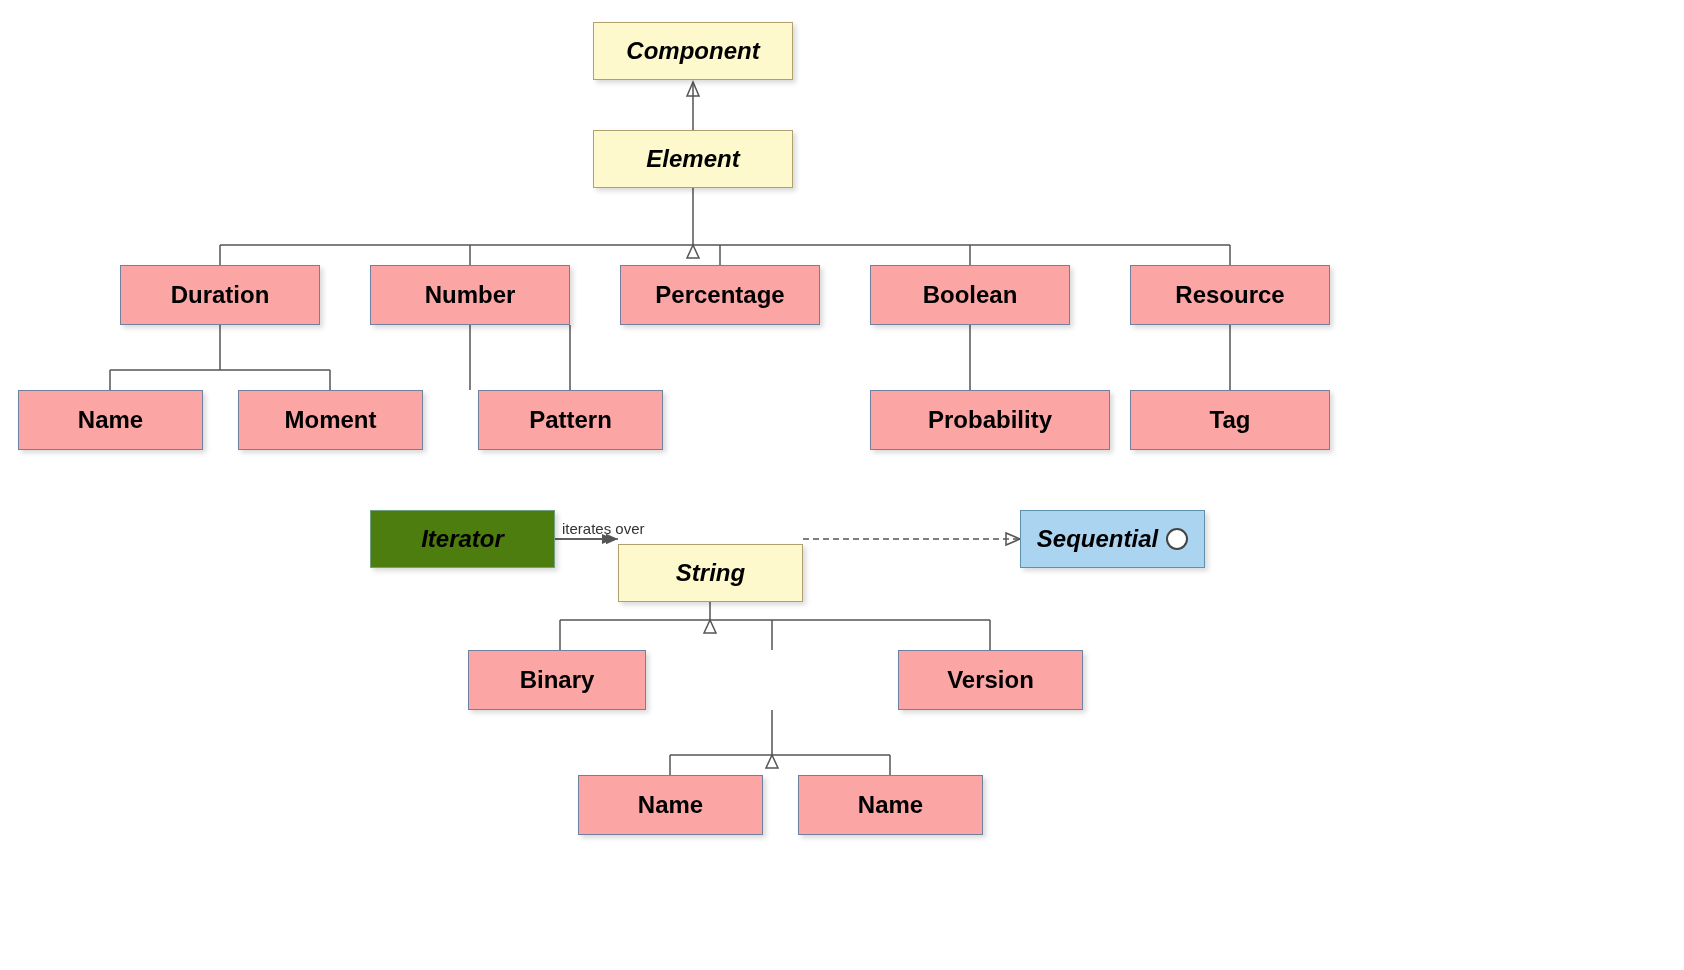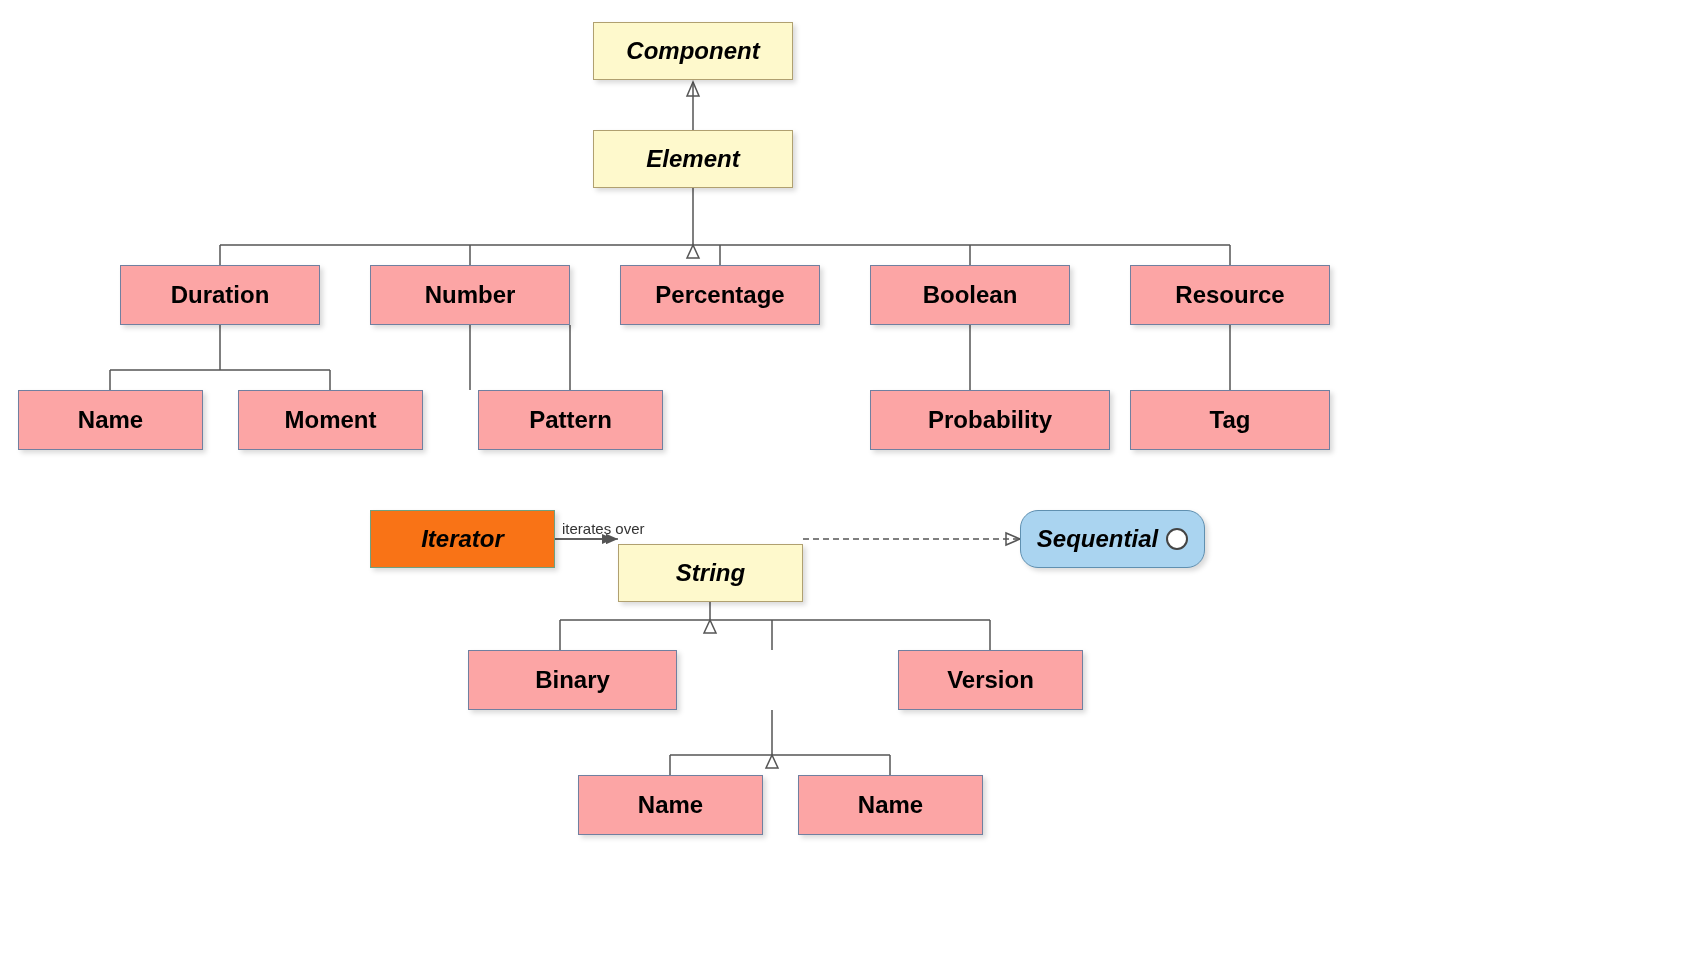--- a/index.html
+++ b/index.html
@@ -31,21 +31,21 @@
     }
     .node-yellow {
       background: #fef9cc;
       border-color: #b0a070;
     }
     .node-blue {
       background: #fca5a5;
       border-color: #7080a0;
     }
     .node-green {
-      background: #f97316;
+      background: #4d7c0f;
       border-color: #70a080;
     }
     .node-lightblue {
       background: #aad4f0;
       border-color: #6090b0;
     }
     .node-italic {
       font-style: italic;
     }
     svg.arrows {
@@ -154,26 +154,26 @@
   <div class="node node-blue" style="left:870px; top:390px; width:240px; height:60px;">Probability</div>
 
   <div class="node node-blue" style="left:1130px; top:390px; width:200px; height:60px;">Tag</div>
 
   <div class="node node-green node-italic" style="left:370px; top:510px; width:185px; height:58px;">Iterator</div>
 
   <div style="position:absolute; left:562px; top:520px; font-size:15px; color:#333;">iterates over</div>
 
   <div class="node node-yellow node-italic" style="left:618px; top:510px; width:185px; height:58px;margin-top:34px;">String</div>
 
-  <div class="node node-lightblue node-italic" style="left:1020px; top:510px; width:185px; height:58px; display:flex; align-items:center; justify-content:center; gap:8px;border-radius:18px;">
+  <div class="node node-lightblue node-italic" style="left:1020px; top:510px; width:185px; height:58px; display:flex; align-items:center; justify-content:center; gap:8px;">
     <span>Sequential</span>
     <span style="display:inline-block; width:22px; height:22px; border:2px solid #444; border-radius:50%; background:#fff; flex-shrink:0;"></span>
   </div>
 
-  <div class="node node-blue" style="left:468px; top:650px; width:209px; height:60px;">Binary</div>
+  <div class="node node-blue" style="left:468px; top:650px; width:178px; height:60px;">Binary</div>
 
 
   <div class="node node-blue" style="left:898px; top:650px; width:185px; height:60px;">Version</div>
 
   <div class="node node-blue" style="left:578px; top:775px; width:185px; height:60px;">Name</div>
 
   <div class="node node-blue" style="left:798px; top:775px; width:185px; height:60px;">Name</div>
 
 </div>
 

